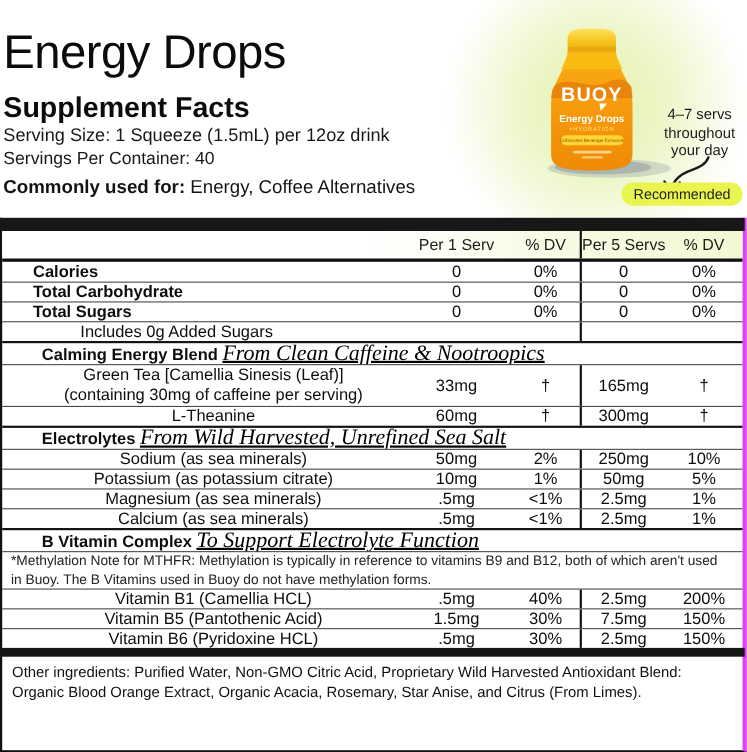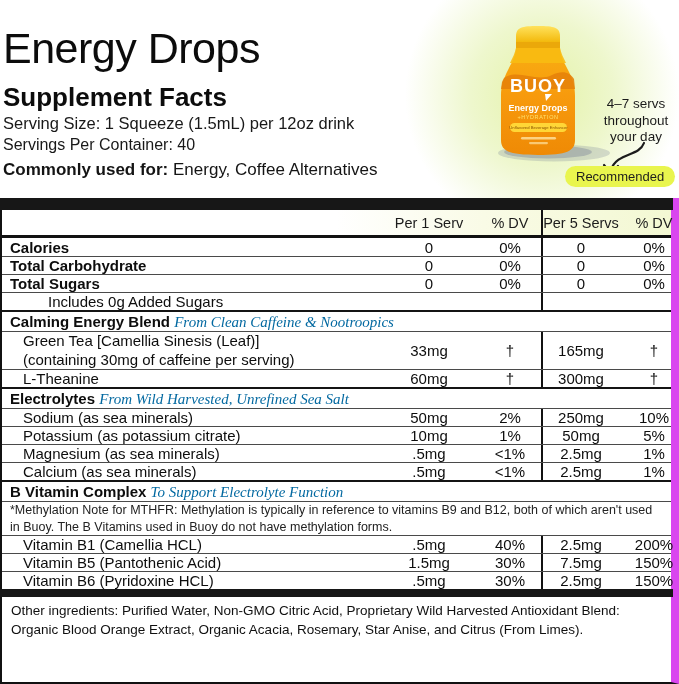--- a/index.html
+++ b/index.html
@@ -32,43 +32,43 @@
   .arrow-svg { position:absolute; left:592px; top:141px; }
   .pill {
     position:absolute; left:565px; top:166px; height:21px; padding:0 11px;
     background:#e9f54e; border-radius:11px; display:flex; align-items:center;
     font-size:13px; color:#1d1d1d; z-index:5;
   }
   
   .facts {
     position:absolute; left:0; right:0; top:198px; bottom:0;
     display:flex; flex-direction:column;
-    border-left:2px solid #111; border-right:8px solid #d946ef; border-bottom:2px solid #111;
+    border-left:2px solid #111; border-right:4px solid #d946ef; border-bottom:2px solid #111;
   }
   .bar { height:12px; background:#171717; flex:none; margin:0 -2px; }
   .bar2 { height:8px; background:#171717; flex:none; margin:0 -2px; }
   .thead {
     flex:none; height:28px; display:flex; align-items:center;
     border-bottom:3px solid #111;
     background:linear-gradient(90deg,#ffffff 50%,#f9fbe6 72%,#f3f8d3 100%);
     font-size:14.5px; color:#1c1c1c;
   }
   .row { flex:none; display:flex; align-items:center; border-top:1.5px solid #4a4a4a; font-size:15px; color:#0d0d0d; }
   .row.first { border-top:none; }
   .row.sect { border-top:2.5px solid #141414; }
   .h18 { height:18px; } .h21 { height:21px; } .h38 { height:38px; } .h34 { height:34px; }
   .cn { flex:1; padding-left:8px; overflow:hidden; white-space:nowrap; }
   .cn.two { line-height:1.24; }
-  .ind1 { padding-left:21px; }
-  .ind2 { padding-left:46px; }
-  .bname { font-weight:bold; }
-  .inote { font-family:"Liberation Serif", serif; font-style:italic; font-size:15px; color:#0369a1; }
+  .ind1 { padding-left:21px;text-align:center; }
+  .ind2 { padding-left:71px; }
+  .bname { font-weight:bold;padding-left:28px; }
+  .inote { font-family:"Liberation Serif", serif; font-style:italic; font-size:20px; color:#000000;text-decoration:underline; }
   .cv { width:100px; text-align:center; flex:none; }
   .cd { width:62px; text-align:center; flex:none; }
-  .g5 { width:130px; flex:none; align-self:stretch; display:flex; align-items:center; border-left:2px solid #111; }
+  .g5 { width:148px; flex:none; align-self:stretch; display:flex; align-items:center; border-left:2px solid #111; }
   .g5 .cv { width:76px; } .g5 .cd { width:70px; }
   .noterow { display:block; padding:3px 10px 2px 8px; font-size:12.5px; line-height:1.33; color:#222; white-space:normal; }
   .tfoot { flex:1; padding:5px 10px 2px 9px; font-size:13.5px; line-height:1.38; color:#101010; }
 </style>
 </head>
 <body>
 
 <div class="glow"></div>
 
 <div class="title">Energy Drops</div>

